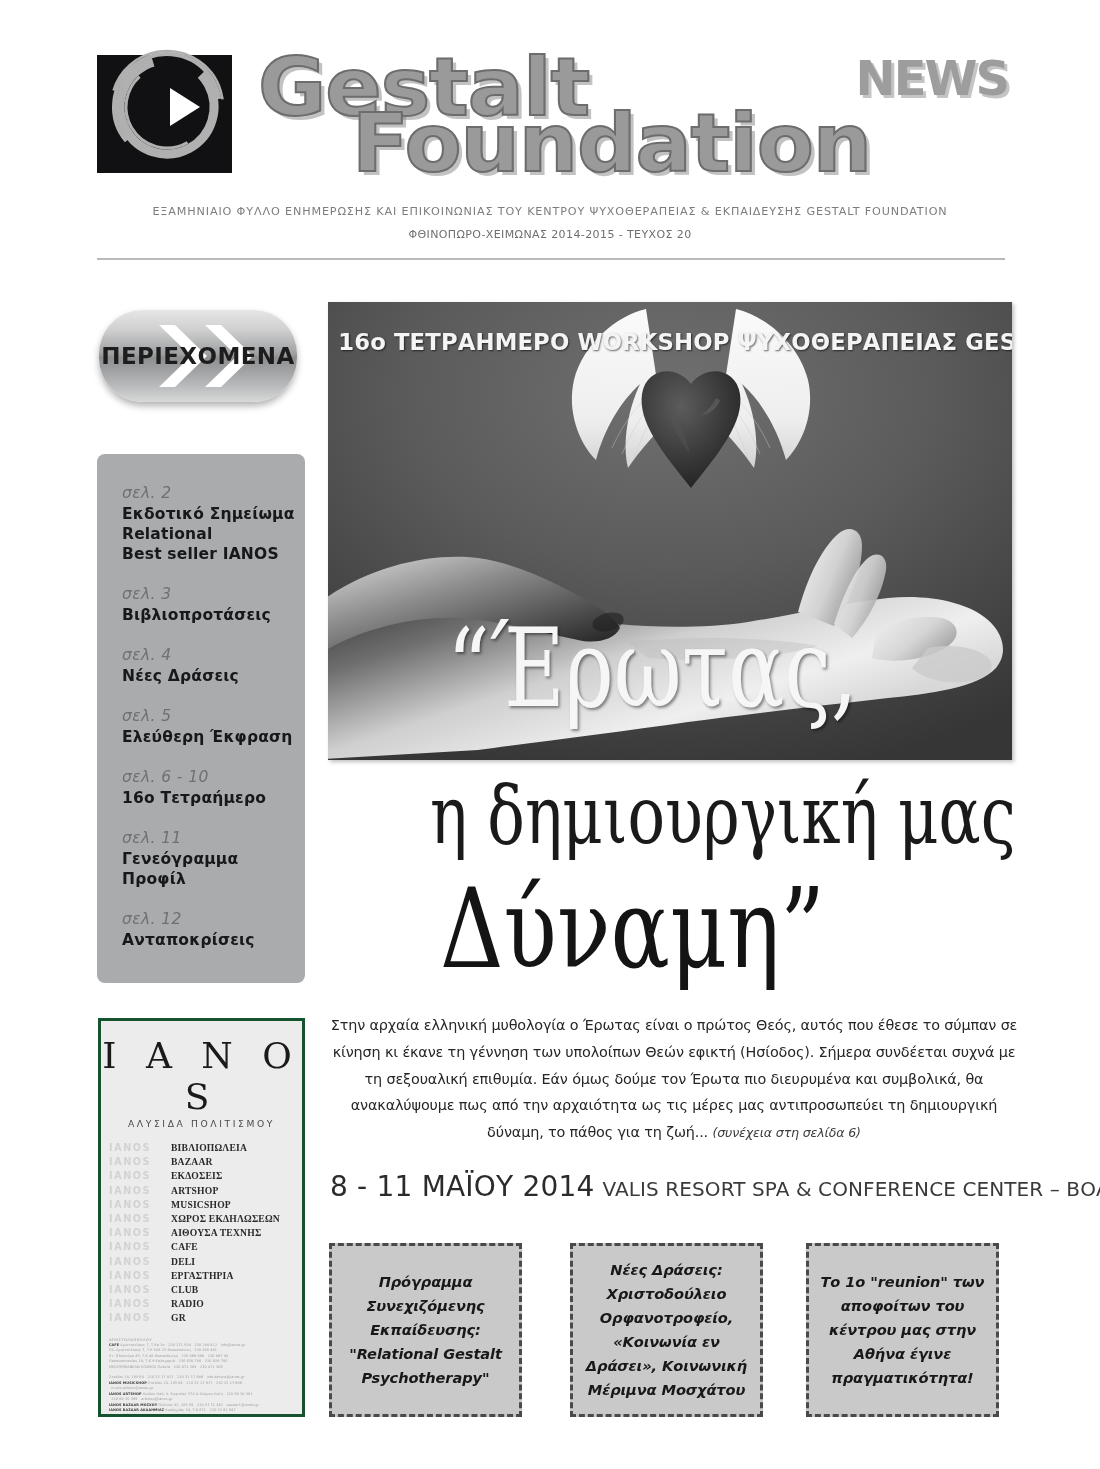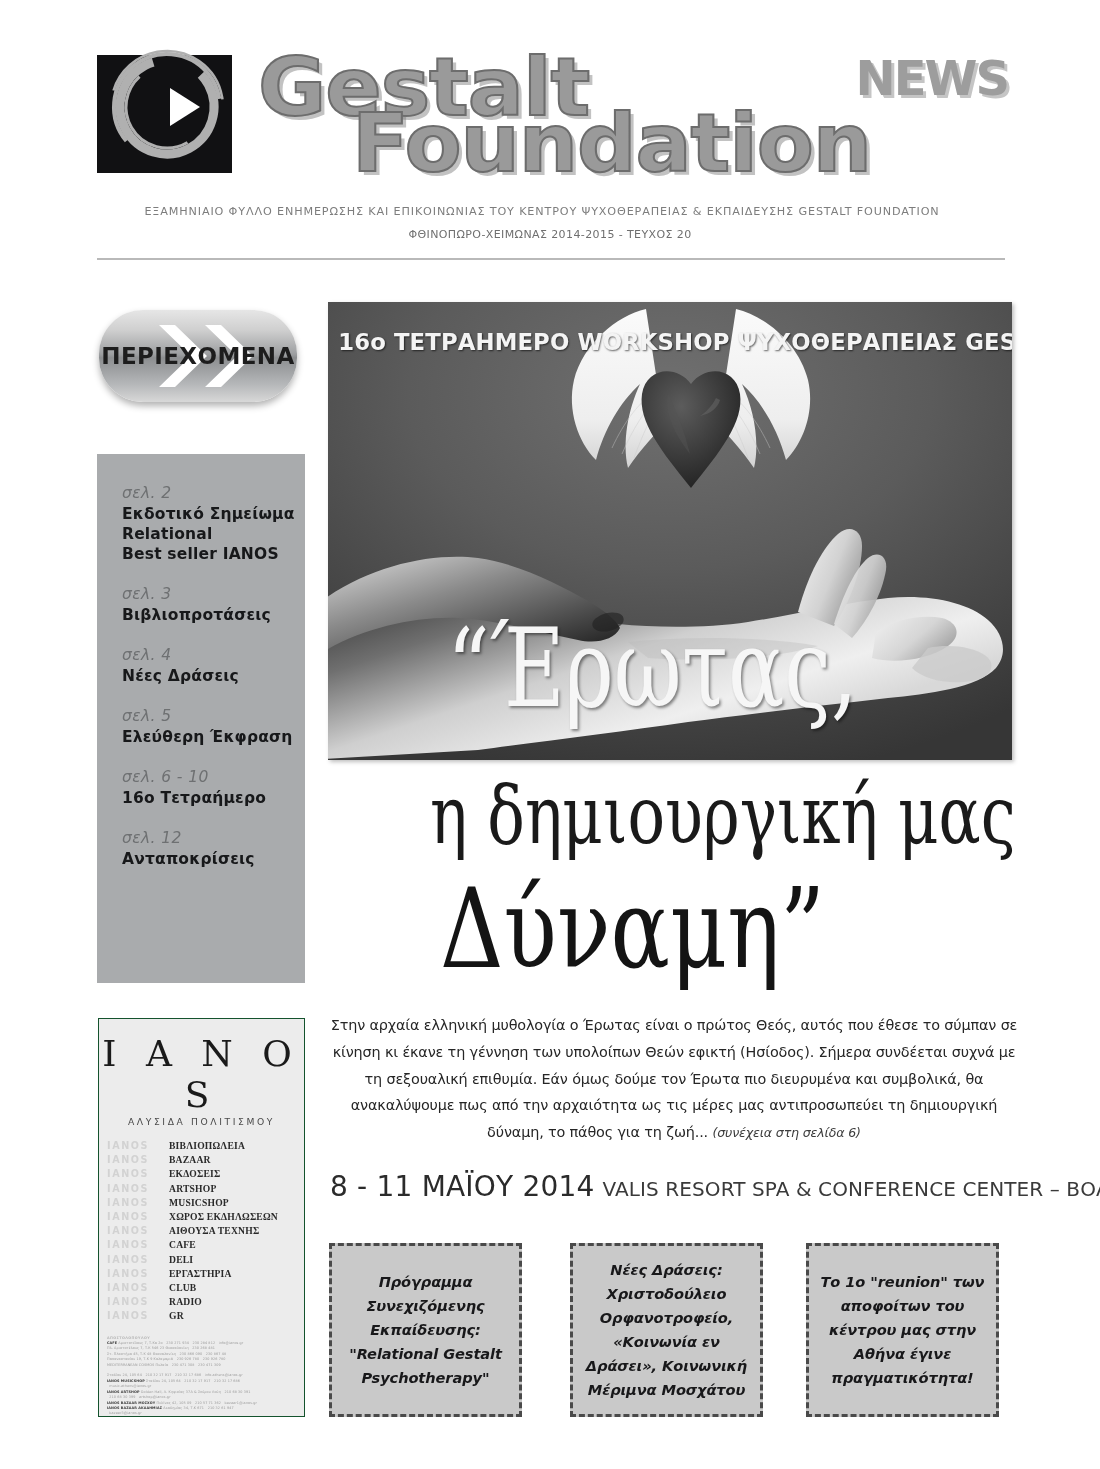--- a/index.html
+++ b/index.html
@@ -51,21 +51,21 @@
     right: 92px; top: 43px;
     font-size: 48px; line-height: 70px;
     font-family: "DejaVu Sans", sans-serif;
     font-weight: bold;
     color: #9d9d9d;
     letter-spacing: -2px;
     text-shadow: 3px 3px 0 rgba(140,140,140,0.5);
   }
 
   #mh-tagline {
-    position: absolute; left: 82px; top: 205px; width: 920px;
+    position: absolute; left: 90px; top: 205px; width: 920px;
     text-align: center;
     font-size: 11.2px; letter-spacing: 0.85px;
     color: #7d7d7d; white-space: nowrap;
   }
   #mh-issue {
     position: absolute; left: 90px; top: 228px; width: 920px;
     text-align: center;
     font-size: 11px; letter-spacing: 0.4px;
     color: #6f6f6f;
   }
@@ -90,38 +90,39 @@
   #toc-badge-label {
     position: absolute; left: 0; top: 0; width: 198px; height: 92px;
     display: flex; align-items: center; justify-content: center;
     font-size: 23px; font-weight: bold; letter-spacing: 0.4px;
     color: #1d1d1d; z-index: 3;
   }
 
   #toc-panel {
     position: absolute; left: 97px; top: 454px; width: 208px; height: 529px;
     background: #a9abad;
+    border-radius: 8px;
   }
   #toc-list { padding: 30px 0 0 25px; }
   .toc-group { margin-bottom: 21px; }
   .toc-page {
     font-size: 15.5px; color: #6e7072; font-style: italic;
     letter-spacing: 0.4px; margin-bottom: 2px;
     font-family: "DejaVu Sans", sans-serif;
   }
   .toc-item {
     font-size: 15.5px; color: #17181a; font-weight: bold;
     letter-spacing: 0.2px; line-height: 20px;
     font-family: "DejaVu Sans", sans-serif;
   }
 
   
   #ianos-ad {
     position: absolute; left: 98px; top: 1018px; width: 207px; height: 399px;
-    background: #ececec; border: 1px solid #14532d;
+    background: #ececec; border: 3px solid #14532d;
     overflow: hidden;
   }
   #ianos-logo {
     text-align: center; padding-top: 14px;
     font-size: 36px; letter-spacing: 9px; color: #1a1a1a;
     font-family: "DejaVu Serif", serif; font-weight: 300;
   }
   #ianos-sub {
     text-align: center; font-size: 9.2px; letter-spacing: 2.6px;
     color: #4a4a4a; margin-top: 1px;
@@ -278,20 +279,25 @@
           <div class="toc-page">σελ. 4</div>
           <div class="toc-item">Νέες Δράσεις</div>
         </div>
         <div class="toc-group">
           <div class="toc-page">σελ. 5</div>
           <div class="toc-item">Ελεύθερη Έκφραση</div>
         </div>
         <div class="toc-group">
           <div class="toc-page">σελ. 6 - 10</div>
           <div class="toc-item">16ο Τετραήμερο</div>
+        </div>
+        <div class="toc-group">
+          <div class="toc-page">σελ. 11</div>
+          <div class="toc-item">Γενεόγραμμα</div>
+          <div class="toc-item">Προφίλ</div>
         </div>
         <div class="toc-group">
           <div class="toc-page">σελ. 12</div>
           <div class="toc-item">Ανταποκρίσεις</div>
         </div>
       </div>
   </div>
 
   <div id="ianos-ad">
     <div id="ianos-logo">I A N O S</div>

